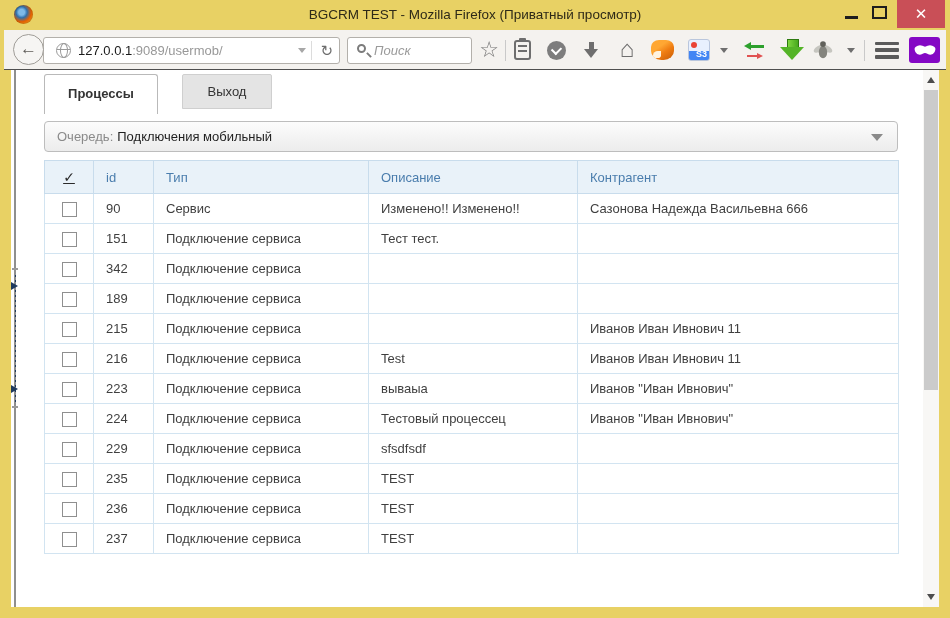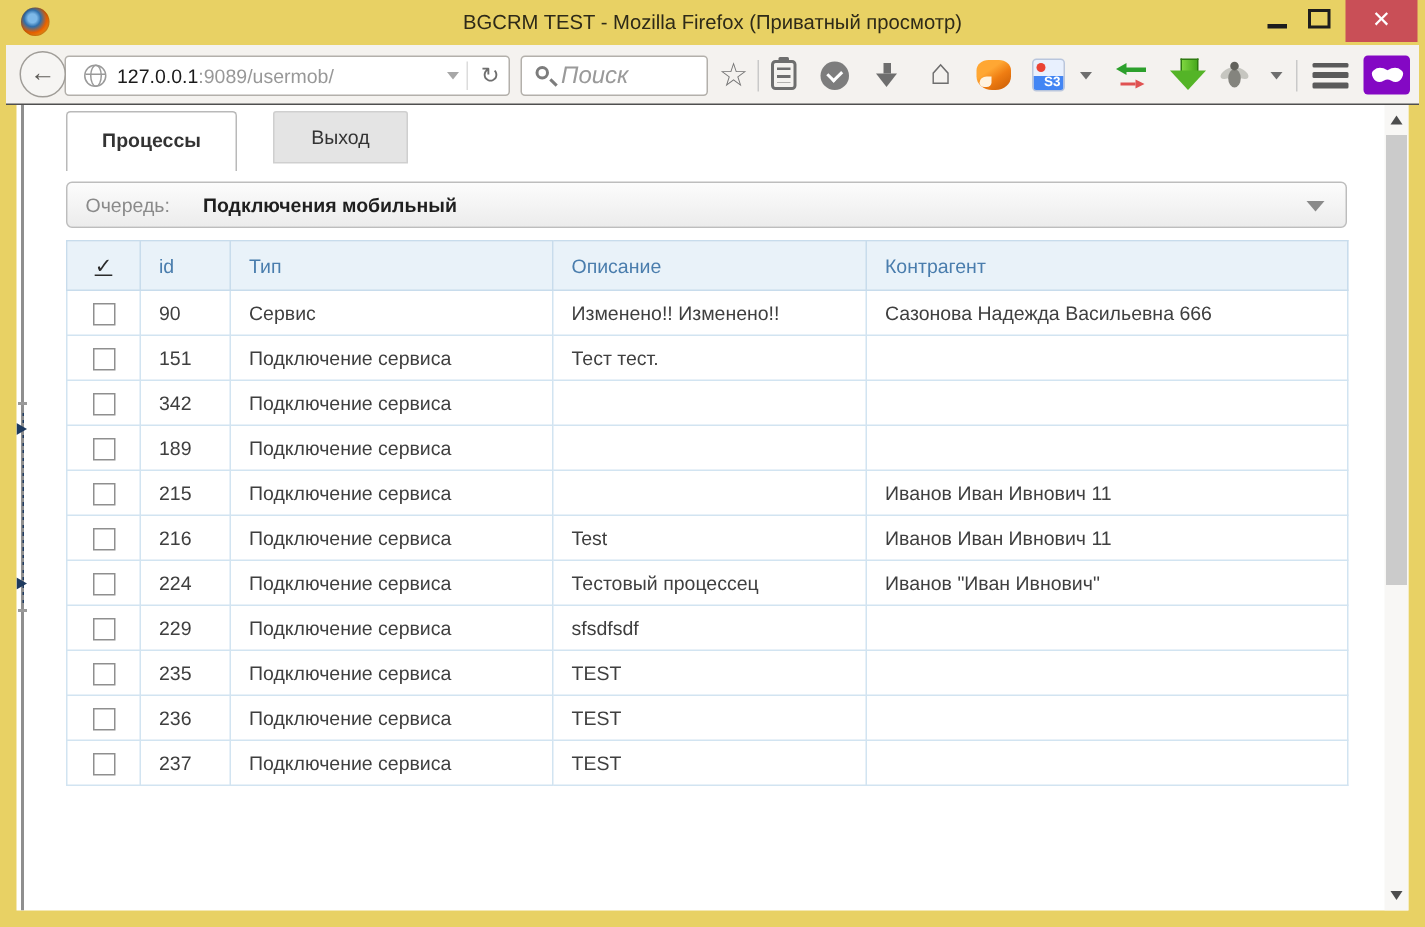--- a/index.html
+++ b/index.html
@@ -42,21 +42,21 @@
   .url-caret { position:absolute; right:33px; top:10px; width:0; height:0;
                border-left:4px solid transparent; border-right:4px solid transparent; border-top:5px solid #a7a7a7; }
   .url-sep { position:absolute; right:27px; top:3px; width:1px; height:19px; background:#dcdcdc; }
   .reload-icon { position:absolute; right:6px; top:0; height:25px; line-height:25px; font-size:15px; color:#6e6e6e; }
   .searchbox { position:absolute; left:343px; top:7px; width:125px; height:27px; background:#fff;
                border:1px solid #b3b0ab; border-radius:3px; }
   .magnifier-icon { position:absolute; left:9px; top:6px; width:9px; height:9px; border:2px solid #7c7c7c; border-radius:50%; }
   .magnifier-icon::after { content:""; position:absolute; left:7px; top:8px; width:6px; height:2px;
                background:#7c7c7c; transform:rotate(45deg); }
   .search-placeholder { position:absolute; left:26px; top:0; height:25px; line-height:25px;
-               font-size:16px; font-style:italic; color:#9a9a9a; }
+               font-size:13px; font-style:italic; color:#9a9a9a; }
 
   .tb-sep { position:absolute; top:10px; width:1px; height:21px; background:#c9c9c9; }
   .tb-icon { position:absolute; top:0; height:40px; display:flex; align-items:center; justify-content:center; }
 
   .star-glyph { font-size:22px; color:#767676; line-height:1; }
   .clipboard-glyph { position:relative; width:17px; height:20px; border:2px solid #6e6e6e; border-radius:3px; background:#f4f2ef; }
   .clipboard-glyph::before { content:""; position:absolute; left:3px; top:-4px; width:7px; height:4px; background:#6e6e6e; border-radius:1px; }
   .clipboard-glyph::after { content:""; position:absolute; left:2px; top:3px; width:9px; height:10px;
       background:repeating-linear-gradient(#6e6e6e 0 2px, transparent 2px 5px); }
   .pocket-glyph { position:relative; width:19px; height:19px; border-radius:50%; background:#7d7d7d; }
@@ -110,21 +110,21 @@
   .tab { position:absolute; text-align:center; font-size:13px; color:#333; }
   .tab.active { left:33px; top:4px; width:114px; height:40px; line-height:38px; font-weight:bold;
       background:#fff; border:1px solid #b9b9b9; border-bottom:none; border-radius:3px 3px 0 0; z-index:2; }
   .tab.inactive { left:171px; top:4px; width:90px; height:35px; line-height:34px;
       background:#e4e4e4; border:1px solid #cfcfcf; border-radius:2px 2px 0 0; }
 
   .queue-select { position:absolute; left:33px; top:51px; width:854px; height:31px;
       background:linear-gradient(#fcfcfc,#ececec); border:1px solid #bdbdbd; border-radius:4px;
       font-size:13px; line-height:29px; }
   .queue-label { color:#8a8a8a; margin-left:12px; }
-  .queue-value { color:#1f1f1f; font-weight:bold; margin-left:22px; }
+  .queue-value { color:#1f1f1f; font-weight:normal; margin-left:4px; }
   .queue-caret { position:absolute; right:14px; top:12px; width:0; height:0;
       border-left:6px solid transparent; border-right:6px solid transparent; border-top:7px solid #8a8a8a; }
 
   table.process-table { position:absolute; left:33px; top:90px; width:854px;
       border-collapse:collapse; table-layout:fixed; font-size:13px; }
   .process-table col.c1{width:49px;} .process-table col.c2{width:60px;}
   .process-table col.c3{width:215px;} .process-table col.c4{width:209px;} .process-table col.c5{width:321px;}
   .process-table th { background:#e9f2f9; border:1px solid #c8dcec; color:#4a7dad; font-weight:normal;
       text-align:left; height:33px; padding:0 0 0 12px; }
   .process-table th.chk { text-align:center; padding:0; }
@@ -311,20 +311,27 @@
           </tr>
           <tr>
             <td class="chk"><span class="row-checkbox"></span></td>
             <td>216</td>
             <td>Подключение сервиса</td>
             <td>Test</td>
             <td>Иванов Иван Ивнович 11</td>
           </tr>
           <tr>
             <td class="chk"><span class="row-checkbox"></span></td>
+            <td>223</td>
+            <td>Подключение сервиса</td>
+            <td>вываыа</td>
+            <td>Иванов "Иван Ивнович"</td>
+          </tr>
+          <tr>
+            <td class="chk"><span class="row-checkbox"></span></td>
             <td>224</td>
             <td>Подключение сервиса</td>
             <td>Тестовый процессец</td>
             <td>Иванов "Иван Ивнович"</td>
           </tr>
           <tr>
             <td class="chk"><span class="row-checkbox"></span></td>
             <td>229</td>
             <td>Подключение сервиса</td>
             <td>sfsdfsdf</td>

